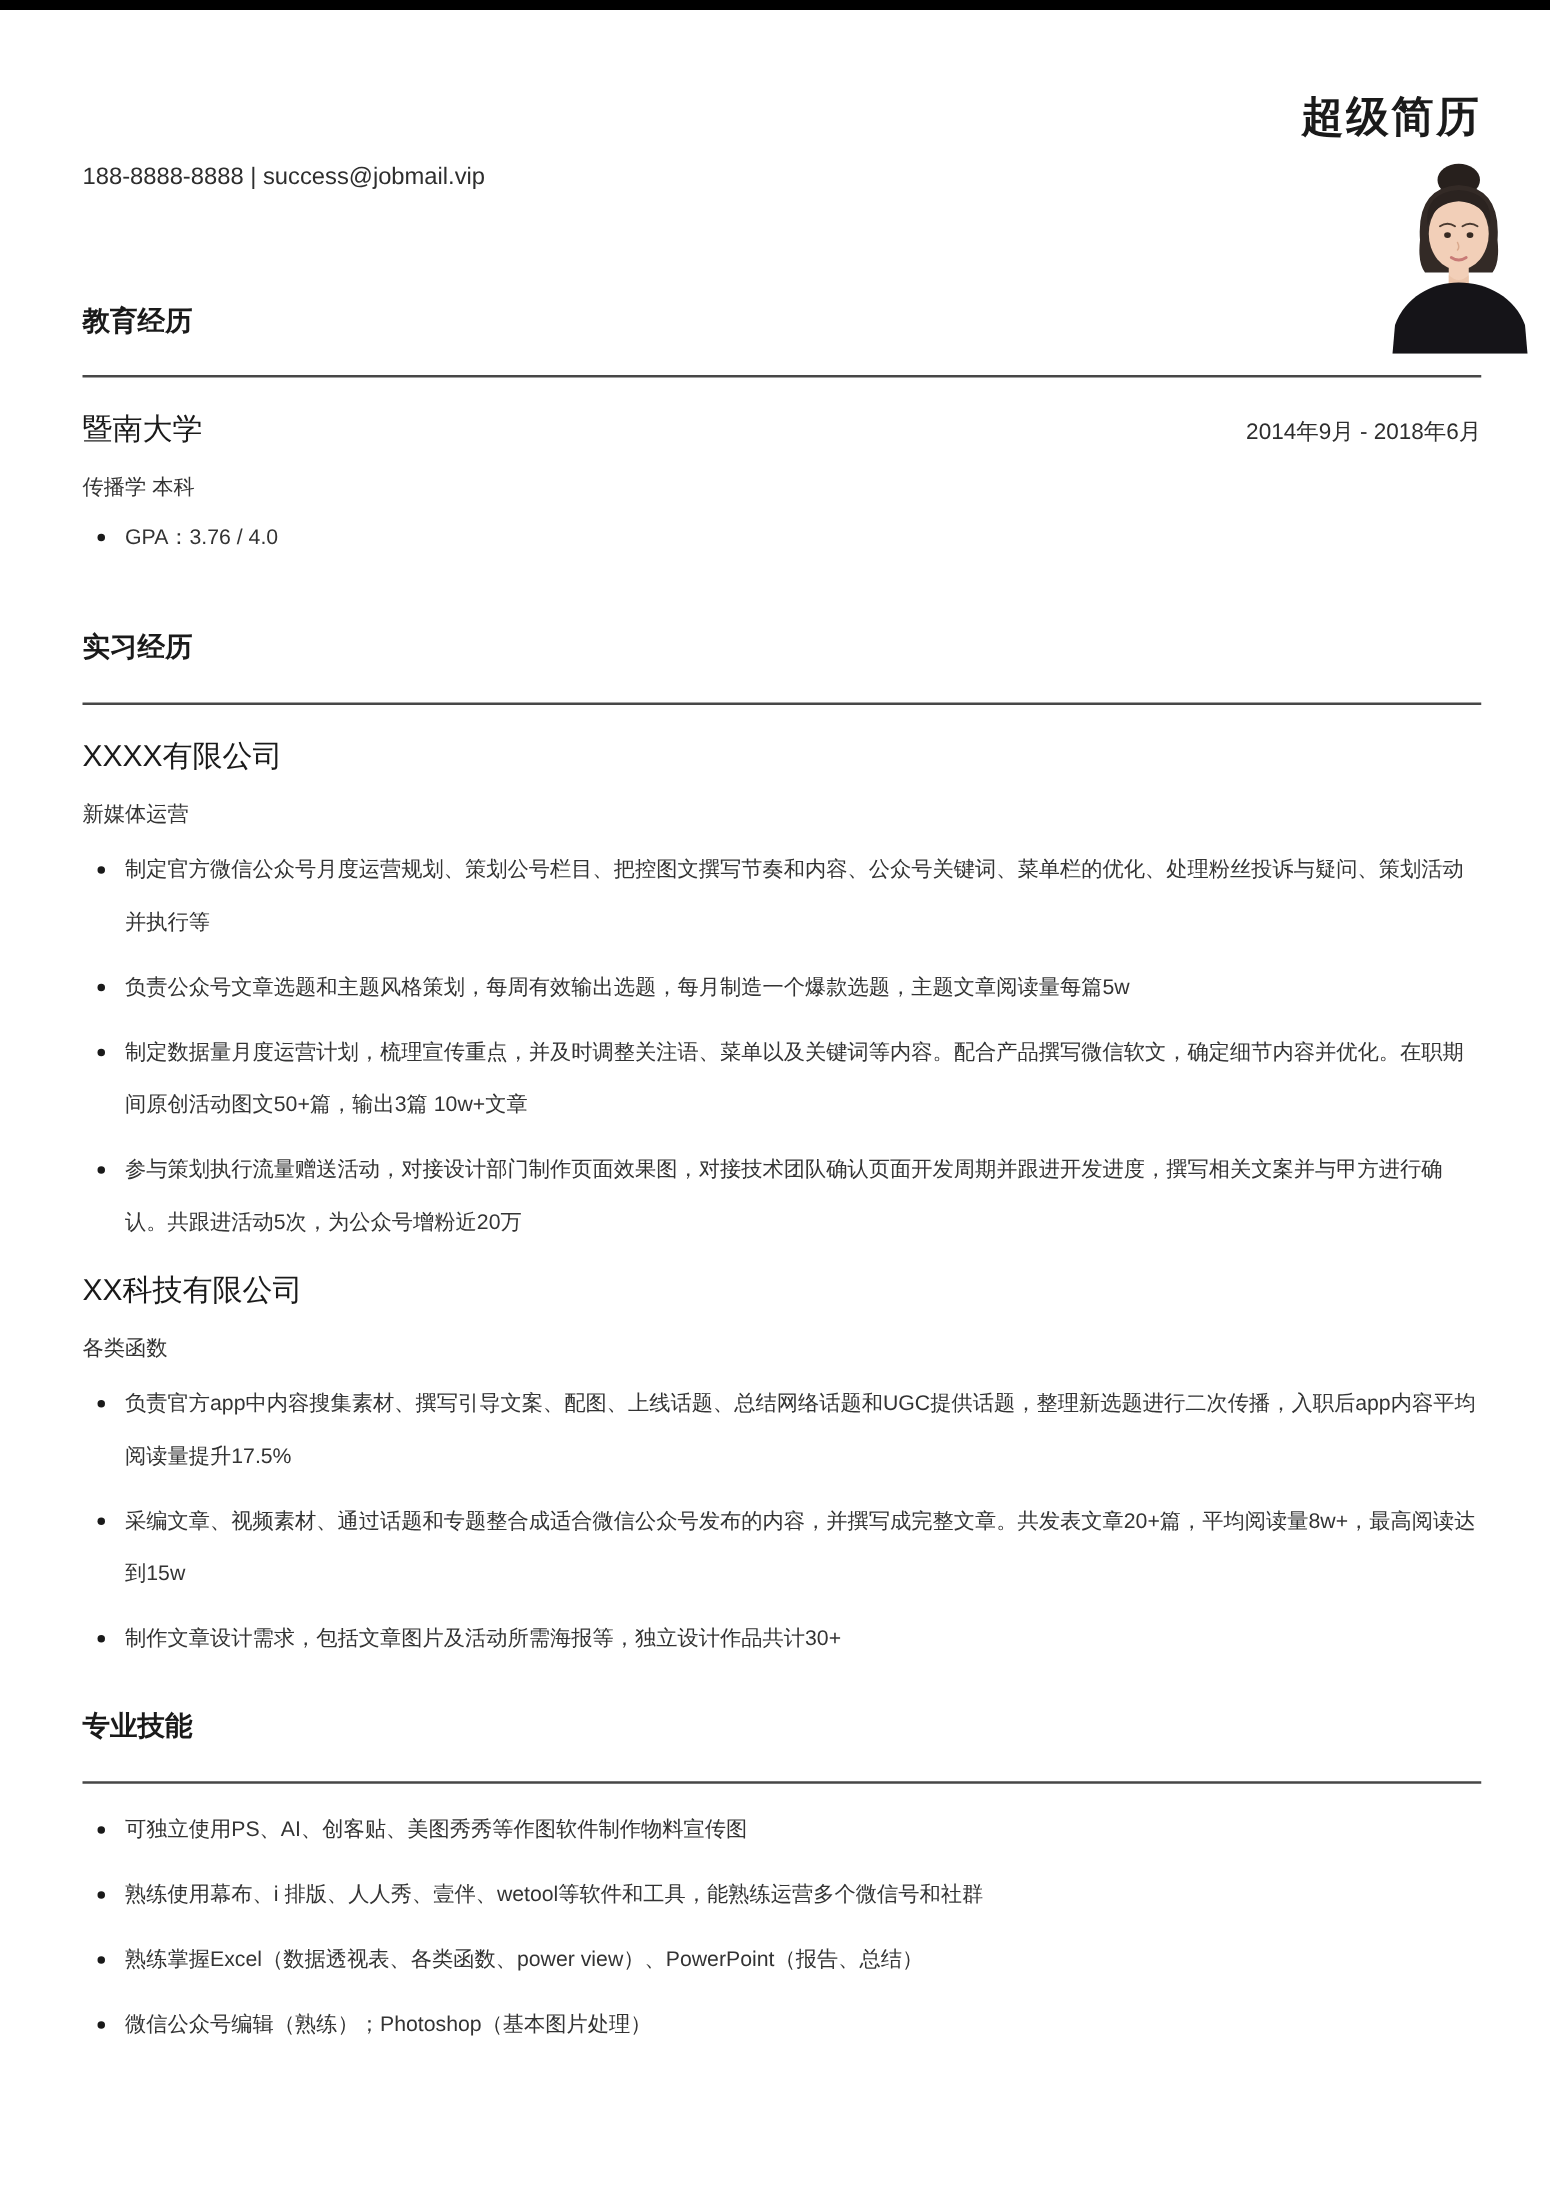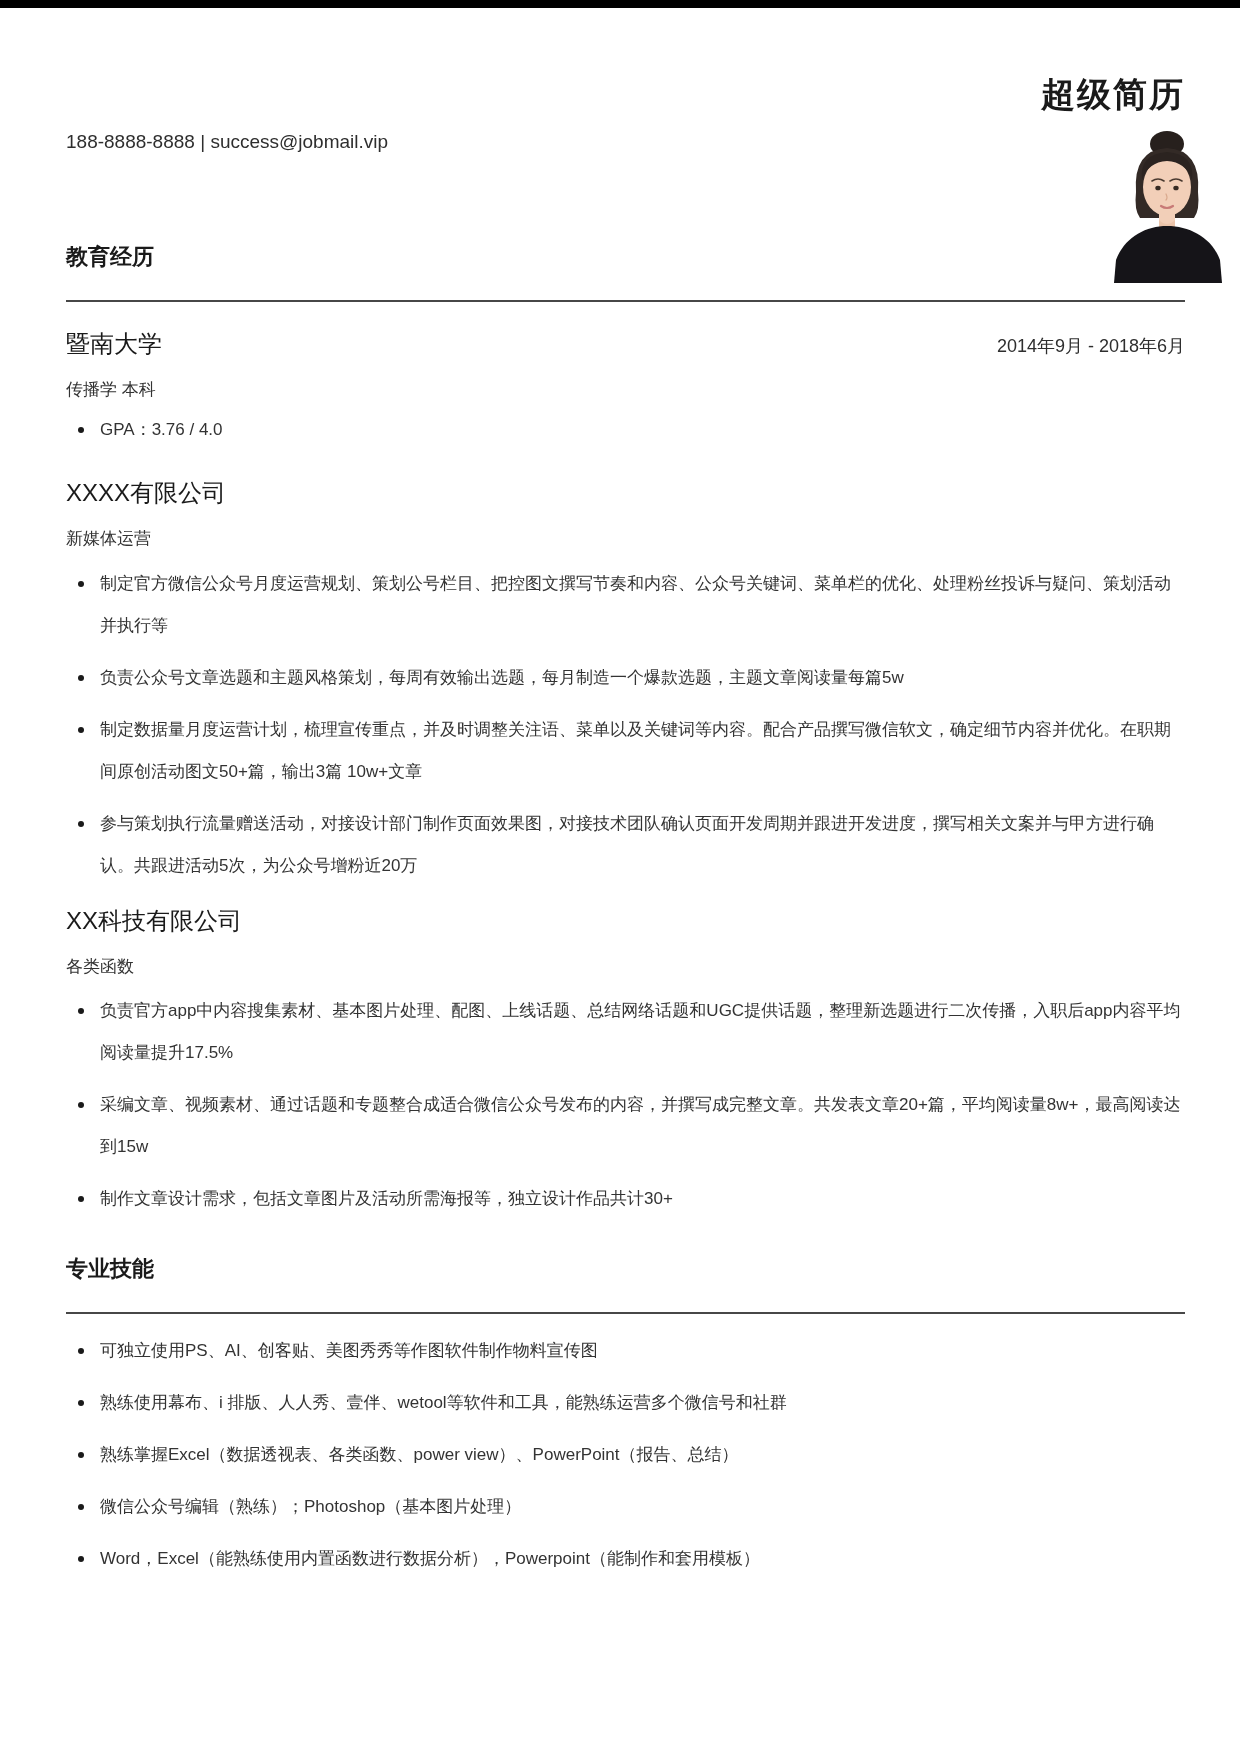--- a/index.html
+++ b/index.html
@@ -92,51 +92,51 @@
       <span class="entry-company">暨南大学</span>
       <span class="entry-date">2014年9月 - 2018年6月</span>
     </div>
     <div class="entry-role">传播学 本科</div>
     <ul class="bullets gpa">
       <li>GPA：3.76 / 4.0</li>
     </ul>
   </div>
 
   <div class="sec-intern">
+    <h2 class="section-title">实习经历</h2>
 
     <div>
       <div class="entry-head">
         <span class="entry-company">XXXX有限公司</span>
       </div>
       <div class="entry-role">新媒体运营</div>
       <ul class="bullets">
         <li>制定官方微信公众号月度运营规划、策划公号栏目、把控图文撰写节奏和内容、公众号关键词、菜单栏的优化、处理粉丝投诉与疑问、策划活动并执行等</li>
         <li>负责公众号文章选题和主题风格策划，每周有效输出选题，每月制造一个爆款选题，主题文章阅读量每篇5w</li>
         <li>制定数据量月度运营计划，梳理宣传重点，并及时调整关注语、菜单以及关键词等内容。配合产品撰写微信软文，确定细节内容并优化。在职期间原创活动图文50+篇，输出3篇 10w+文章</li>
         <li>参与策划执行流量赠送活动，对接设计部门制作页面效果图，对接技术团队确认页面开发周期并跟进开发进度，撰写相关文案并与甲方进行确认。共跟进活动5次，为公众号增粉近20万</li>
       </ul>
     </div>
 
     <div>
       <div class="entry-head" style="margin-top:18px;">
         <span class="entry-company">XX科技有限公司</span>
       </div>
       <div class="entry-role">各类函数</div>
       <ul class="bullets">
-        <li>负责官方app中内容搜集素材、基本图片处理、配图、上线话题、总结网络话题和UGC提供话题，整理新选题进行二次传播，入职后app内容平均阅读量提升17.5%</li>
+        <li>负责官方app中内容搜集素材、撰写引导文案、配图、上线话题、总结网络话题和UGC提供话题，整理新选题进行二次传播，入职后app内容平均阅读量提升17.5%</li>
         <li>采编文章、视频素材、通过话题和专题整合成适合微信公众号发布的内容，并撰写成完整文章。共发表文章20+篇，平均阅读量8w+，最高阅读达到15w</li>
         <li>制作文章设计需求，包括文章图片及活动所需海报等，独立设计作品共计30+</li>
       </ul>
     </div>
   </div>
 
   <div class="sec-skills">
     <h2 class="section-title">专业技能</h2>
     <ul class="bullets" style="margin-top:16px;">
       <li>可独立使用PS、AI、创客贴、美图秀秀等作图软件制作物料宣传图</li>
       <li>熟练使用幕布、i 排版、人人秀、壹伴、wetool等软件和工具，能熟练运营多个微信号和社群</li>
       <li>熟练掌握Excel（数据透视表、各类函数、power view）、PowerPoint（报告、总结）</li>
       <li>微信公众号编辑（熟练）；Photoshop（基本图片处理）</li>
-      <li>Word，Excel（能熟练使用内置函数进行数据分析），Powerpoint（能制作和套用模板）</li>
     </ul>
   </div>
 
 </div>
 
 </body></html>

